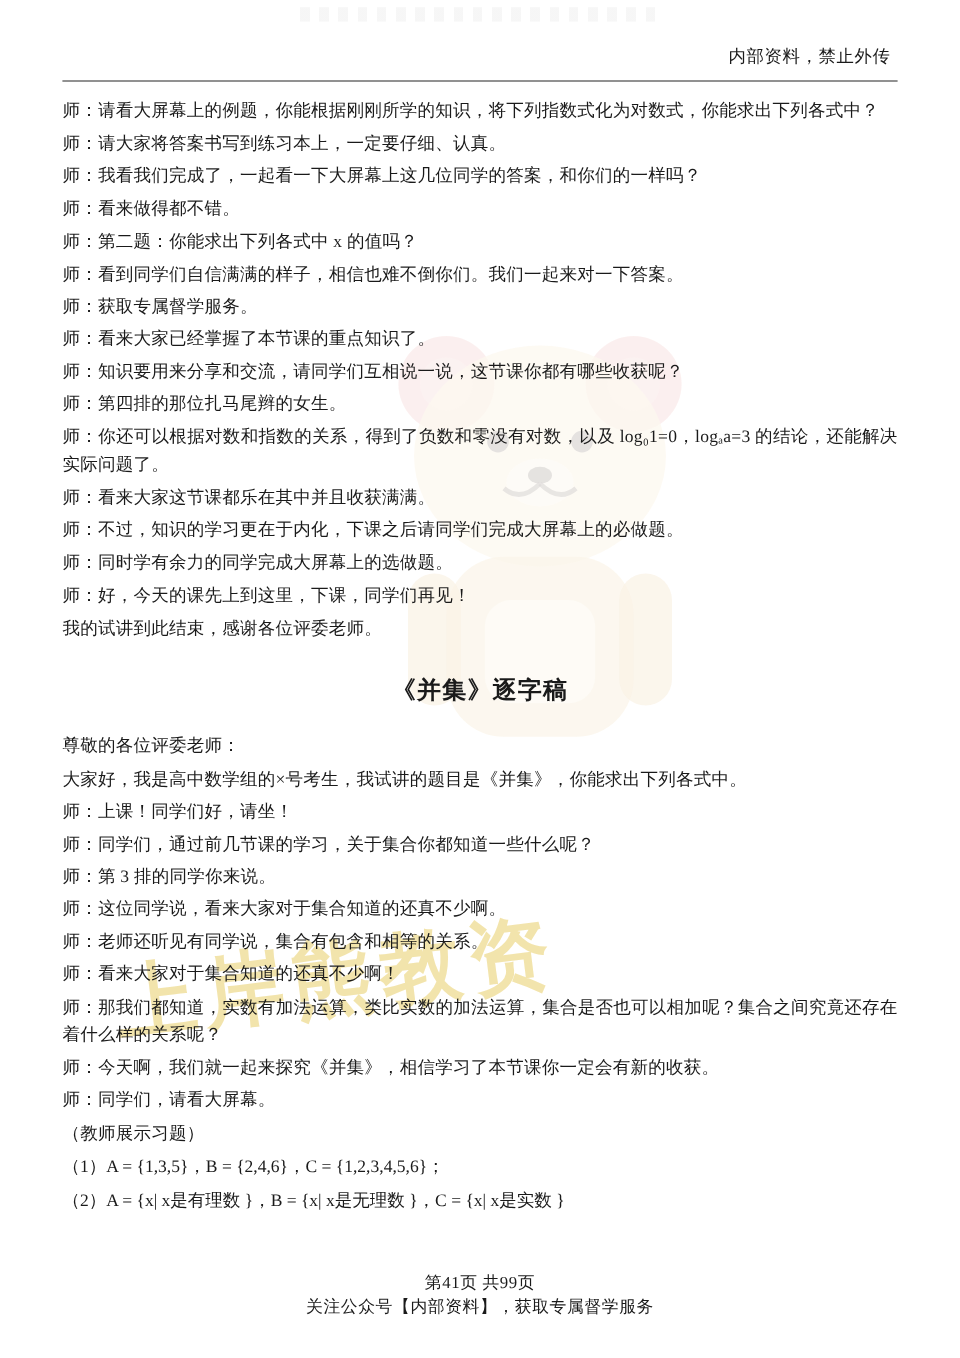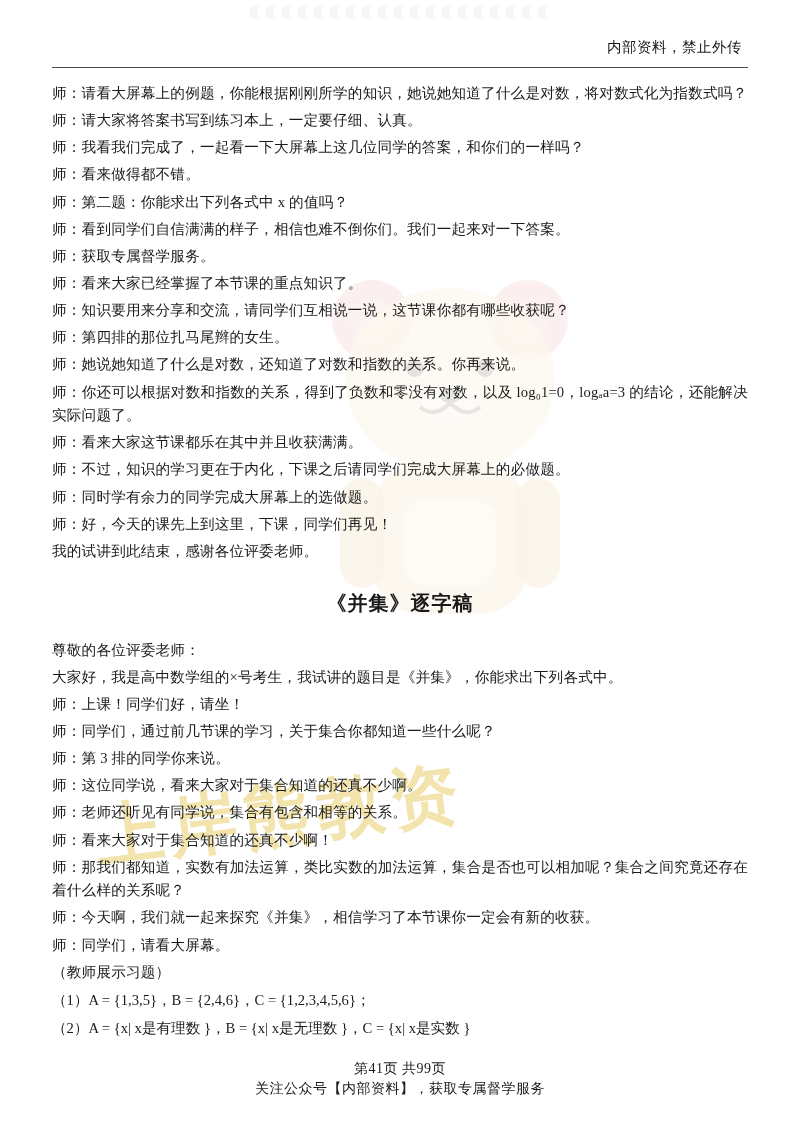--- a/index.html
+++ b/index.html
@@ -148,31 +148,30 @@
     </svg>
     <div class="wm-text">上岸熊教资</div>
   </div>
 
   <div class="content">
 
     <div class="header-note">内部资料，禁止外传</div>
     <hr class="rule">
 
     <div>
-      <p class="line">师：请看大屏幕上的例题，你能根据刚刚所学的知识，她说她知道了什么是对数，将对数式化为指数式吗？</p>
+      <p class="line">师：请看大屏幕上的例题，你能根据刚刚所学的知识，将下列指数式化为对数式，你能求出下列各式中？</p>
       <p class="line">师：请大家将答案书写到练习本上，一定要仔细、认真。</p>
       <p class="line">师：我看我们完成了，一起看一下大屏幕上这几位同学的答案，和你们的一样吗？</p>
       <p class="line">师：看来做得都不错。</p>
       <p class="line">师：第二题：你能求出下列各式中 x 的值吗？</p>
       <p class="line">师：看到同学们自信满满的样子，相信也难不倒你们。我们一起来对一下答案。</p>
       <p class="line">师：获取专属督学服务。</p>
       <p class="line">师：看来大家已经掌握了本节课的重点知识了。</p>
       <p class="line">师：知识要用来分享和交流，请同学们互相说一说，这节课你都有哪些收获呢？</p>
       <p class="line">师：第四排的那位扎马尾辫的女生。</p>
-      <p class="line">师：她说她知道了什么是对数，还知道了对数和指数的关系。你再来说。</p>
       <p class="line">师：你还可以根据对数和指数的关系，得到了负数和零没有对数，以及 log₀1=0，logₐa=3 的结论，还能解决实际问题了。</p>
       <p class="line">师：看来大家这节课都乐在其中并且收获满满。</p>
       <p class="line">师：不过，知识的学习更在于内化，下课之后请同学们完成大屏幕上的必做题。</p>
       <p class="line">师：同时学有余力的同学完成大屏幕上的选做题。</p>
       <p class="line">师：好，今天的课先上到这里，下课，同学们再见！</p>
       <p class="line">我的试讲到此结束，感谢各位评委老师。</p>
     </div>
 
     <h1 class="doc-title">《并集》逐字稿</h1>
 

